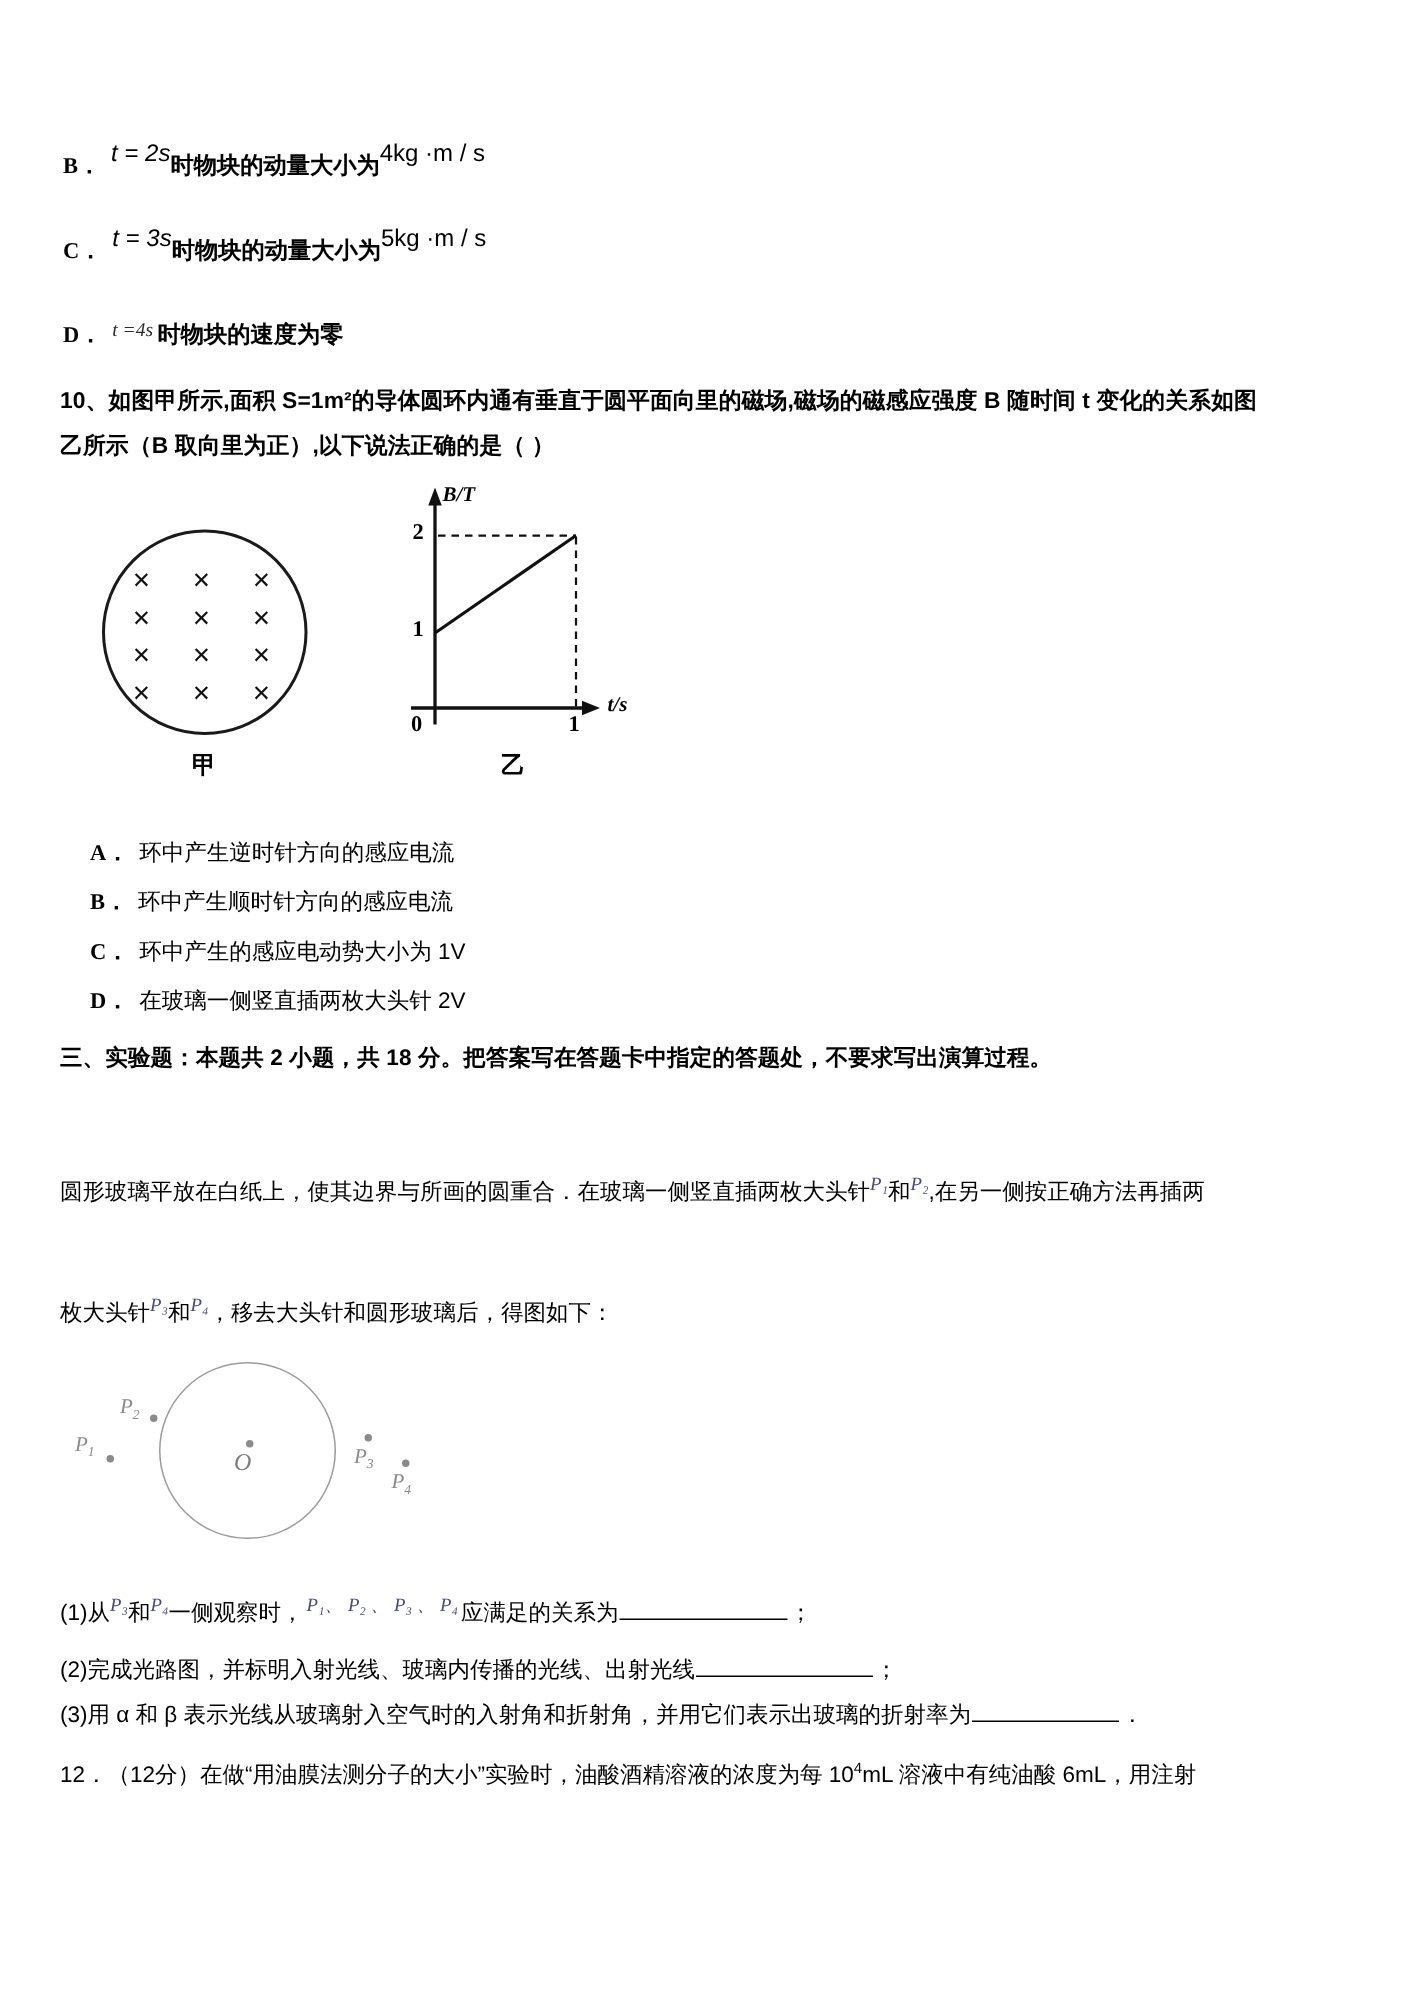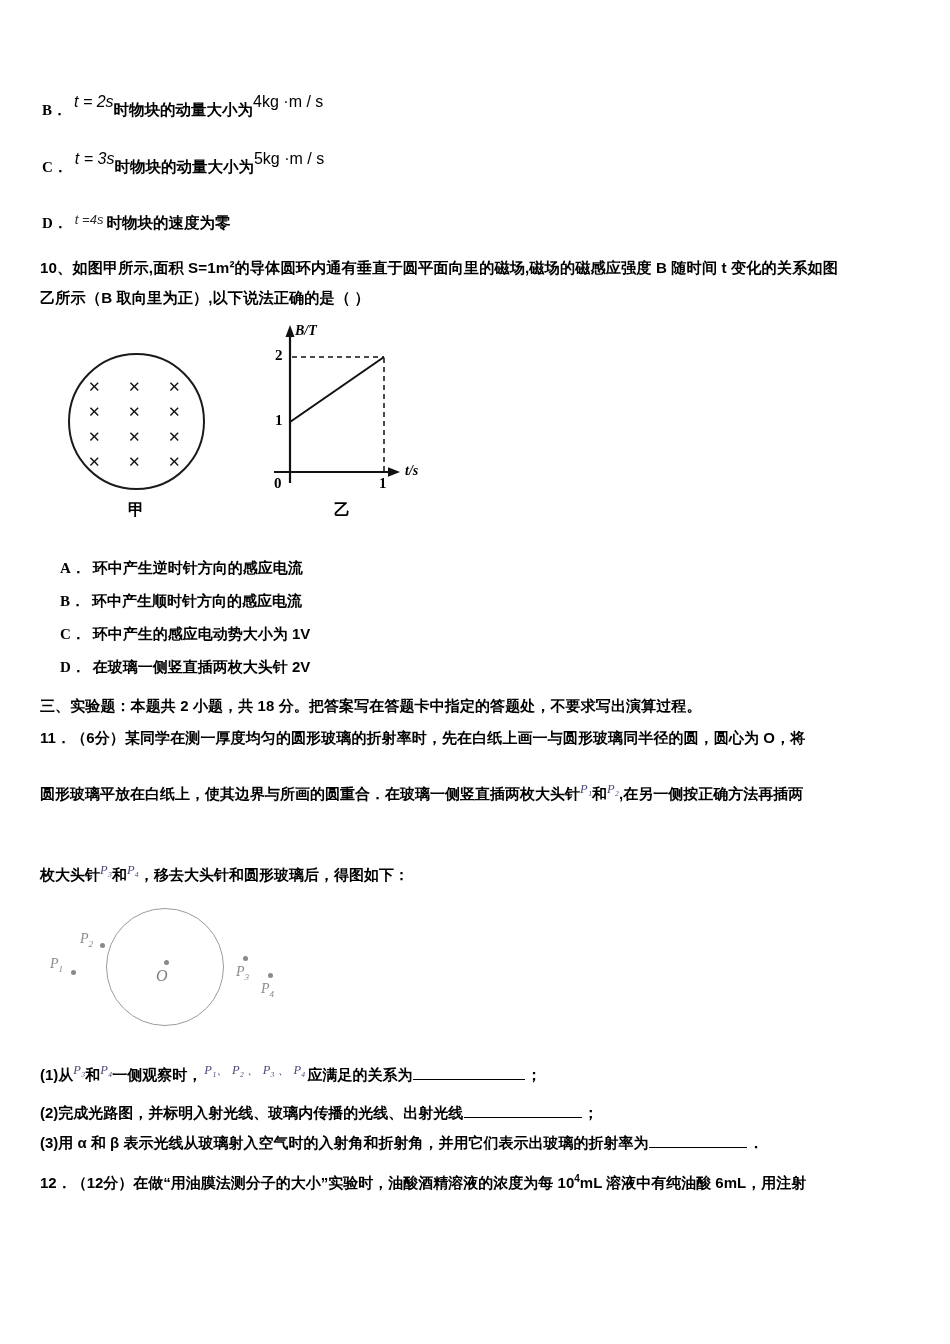--- a/index.html
+++ b/index.html
@@ -30,25 +30,25 @@
     white-space: nowrap;
     letter-spacing: 0.1px;
   }
   .cn {
     font-family: "Liberation Sans", "DejaVu Sans", sans-serif;
     font-weight: bold;
     font-size: 15.5px;
   }
   .cn-reg {
     font-family: "Liberation Sans", "DejaVu Sans", sans-serif;
-    font-weight: bold;
+    font-weight: normal;
     font-size: 15px;
   }
   .mathit {
-    font-family: Liberation Sans, sans-serif;
+    font-family: Liberation Serif, serif;
     font-style: italic;
   }
   .mathup {
     font-family: "Liberation Serif", serif;
     font-style: normal;
   }
   .sup-small {
     font-size: 12.5px;
     position: relative;
     top: -6px;
@@ -237,21 +237,20 @@
     <span class="lbl">C．</span>
     <span class="cn-reg">环中产生的感应电动势大小为 1V</span>
   </div>
   <div class="optrow" style="left:60px; top:658px;">
     <span class="lbl">D．</span>
     <span class="cn-reg">在玻璃一侧竖直插两枚大头针 2V</span>
   </div>
 
   <div class="line cn" style="left:40px; top:697px; font-size:15px;">三、实验题：本题共 2 小题，共 18 分。把答案写在答题卡中指定的答题处，不要求写出演算过程。</div>
 
-  <div class="line cn" style="left:40px; top:729px; font-size:15px;">11．（6分）某同学在测一厚度均匀的圆形玻璃的折射率时，先在白纸上画一与圆形玻璃同半径的圆，圆心为 O，将</div>
 
   <div class="optrow" style="left:40px; top:785px;">
     <span class="cn-reg">圆形玻璃平放在白纸上，使其边界与所画的圆重合．在玻璃一侧竖直插两枚大头针</span>
     <span class="sup-small mathit" style="color:#4a4a7a;">P₁</span>
     <span class="cn-reg">和</span>
     <span class="sup-small mathit" style="color:#4a4a7a;">P₂</span>
     <span class="cn-reg">,在另一侧按正确方法再插两</span>
   </div>
 
   <div class="optrow" style="left:40px; top:866px;">

